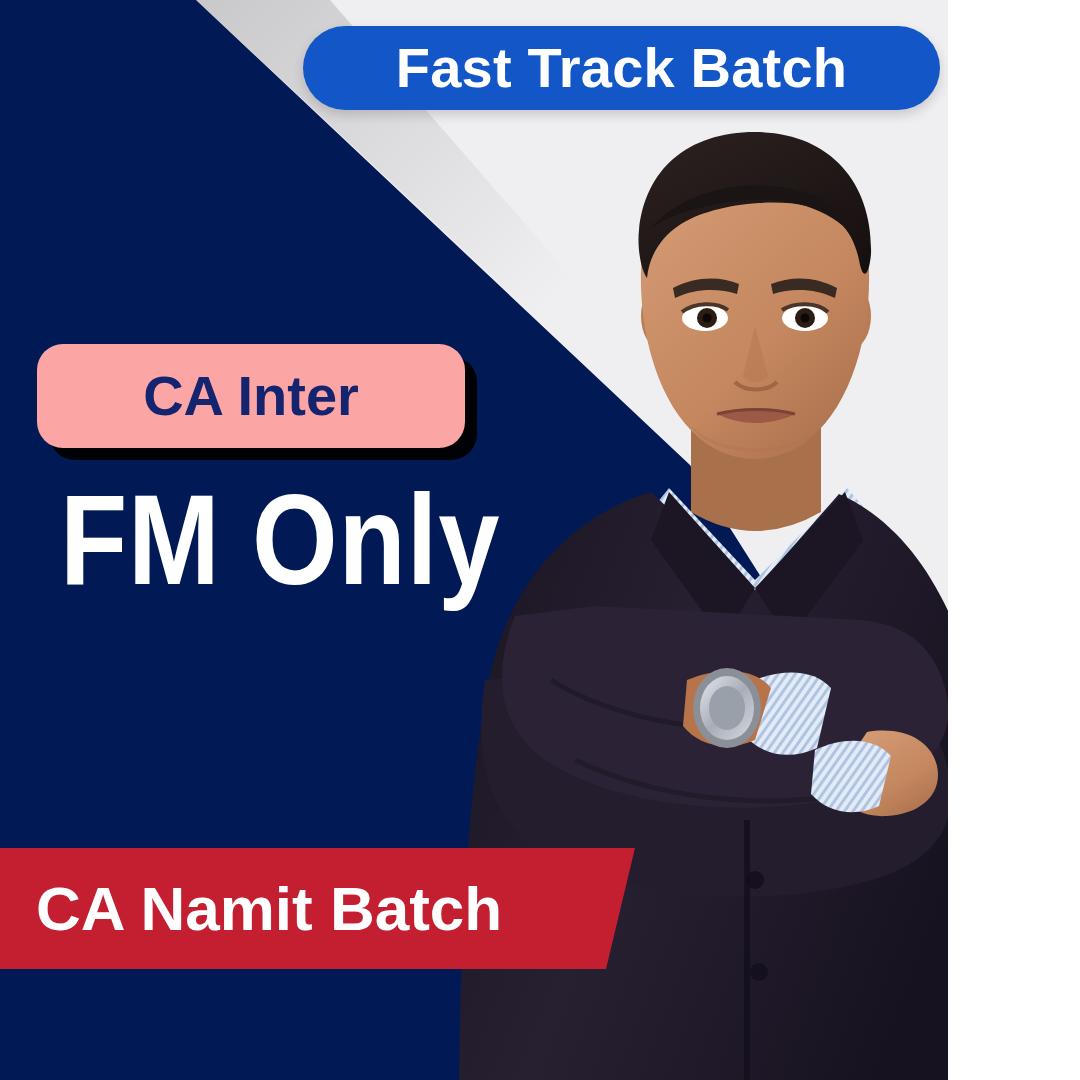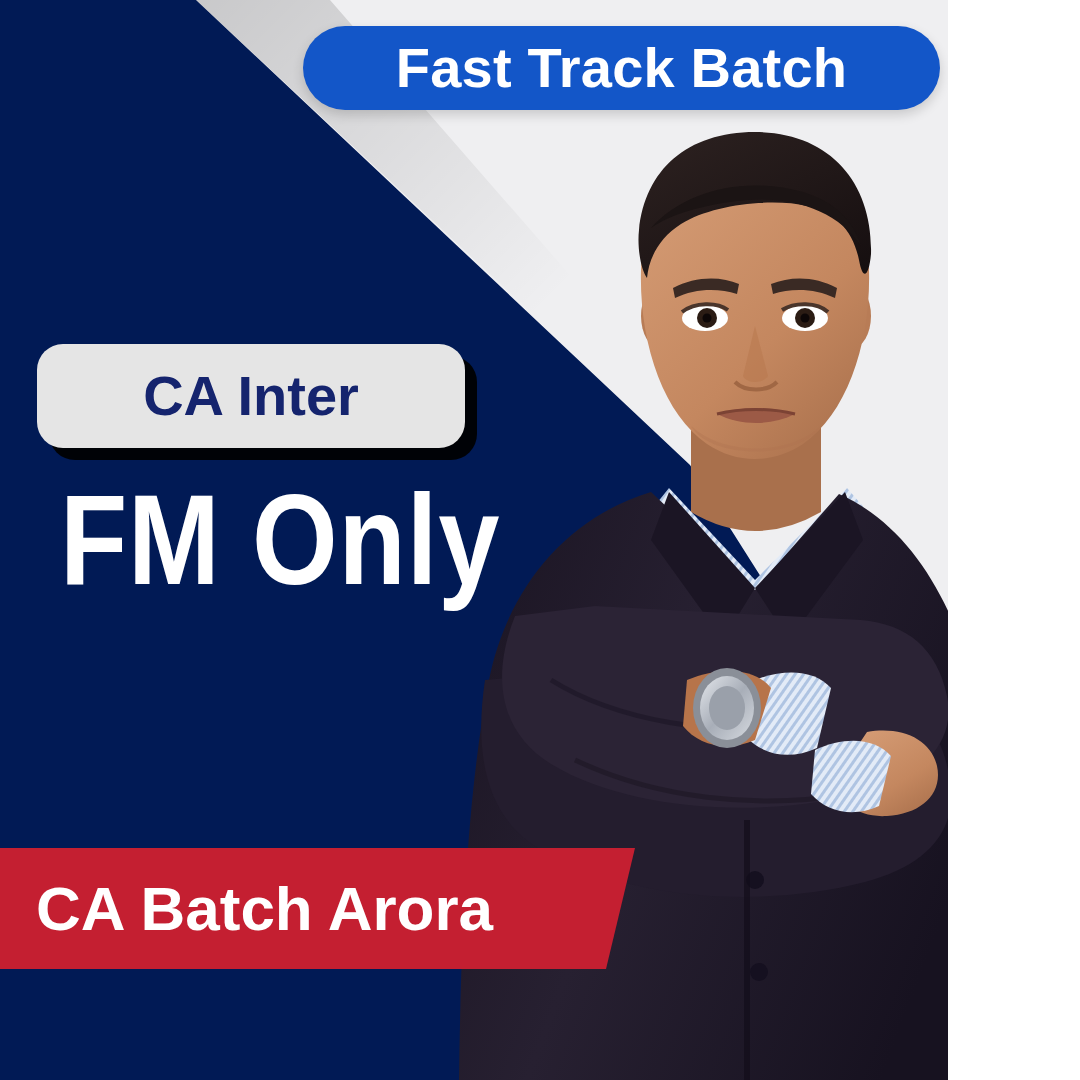--- a/index.html
+++ b/index.html
@@ -83,21 +83,21 @@
     white-space: nowrap;
   }
 
   
   .chip {
     position: absolute;
     left: 37px;
     top: 344px;
     width: 428px;
     height: 104px;
-    background: #e5e5e5;
+    background: #fca5a5;
     border-radius: 26px;
     display: flex;
     align-items: center;
     justify-content: center;
     box-shadow: 12px 12px 0 rgba(0,0,0,0.92);
   }
   .chip-label {
     color: #15246E;
     font-size: 56px;
     font-weight: bold;
@@ -290,16 +290,16 @@
     <span class="pill-label">Fast Track Batch</span>
   </div>
 
   <div class="chip">
     <span class="chip-label">CA Inter</span>
   </div>
 
   <div class="headline">FM Only</div>
 
   <div class="red-band">
-    <span class="red-band-label">CA Batch Arora</span>
+    <span class="red-band-label">CA Namit Batch</span>
   </div>
 
 </div>
 
 </body></html>

